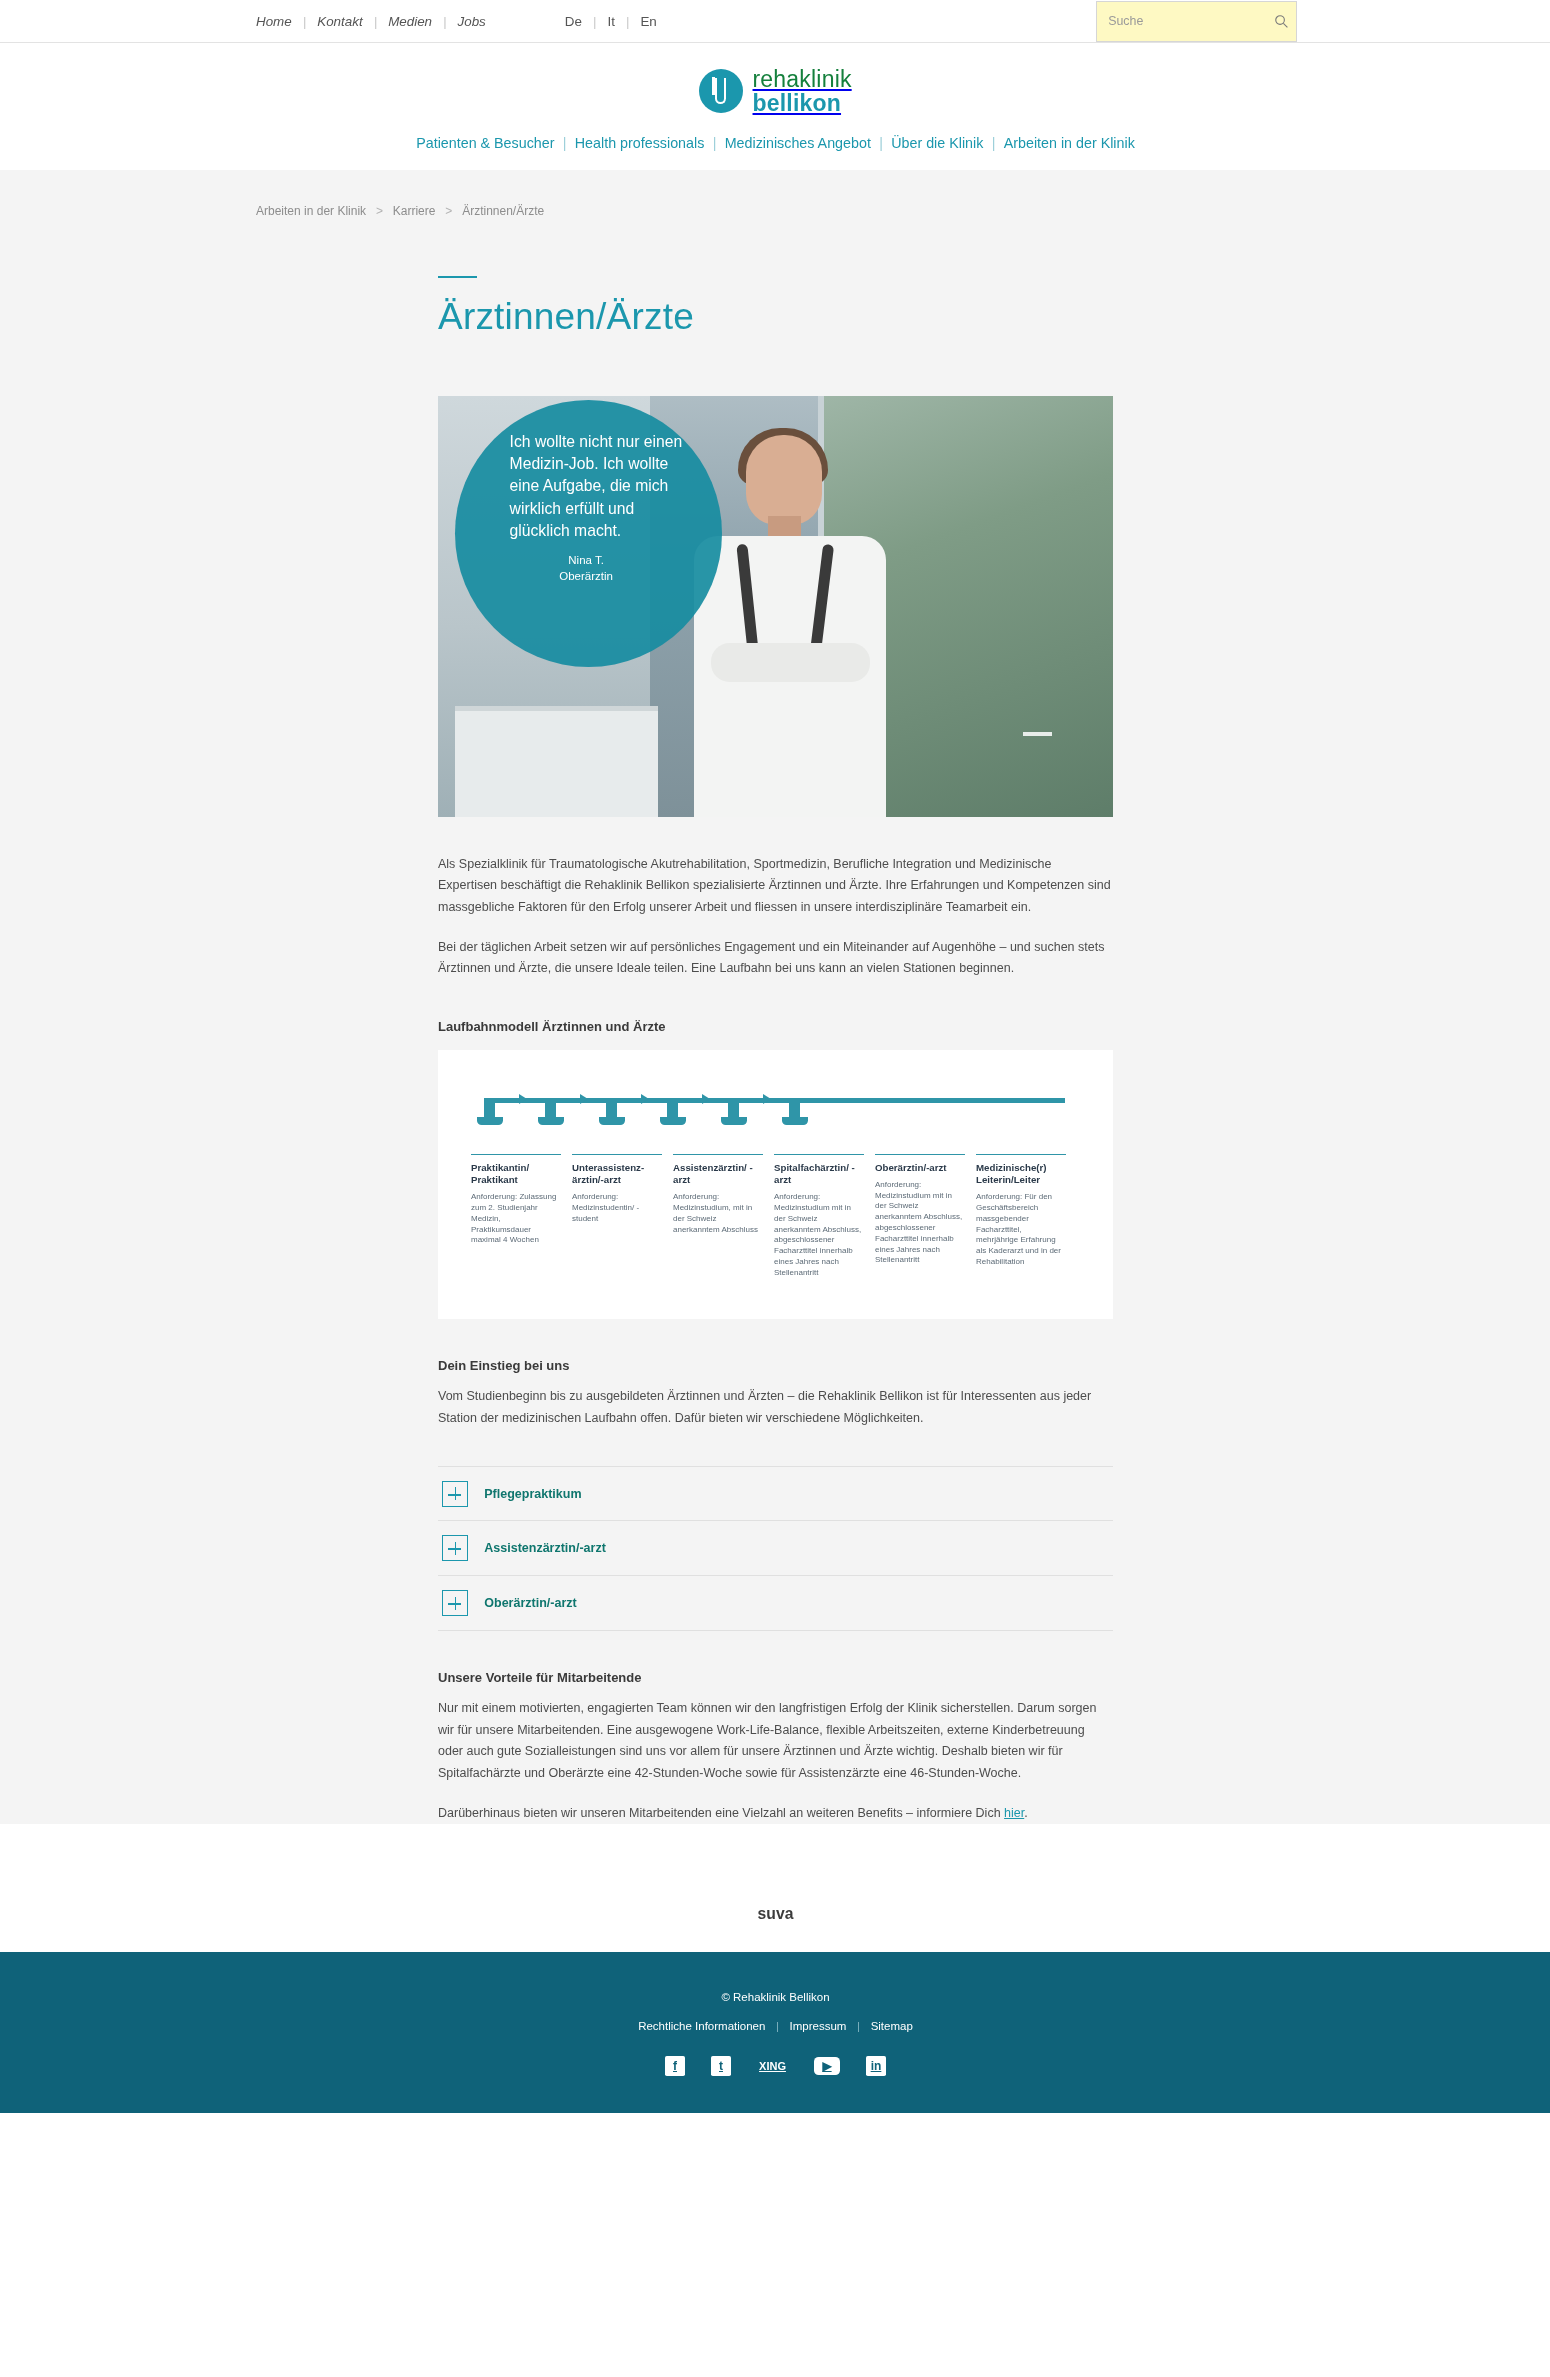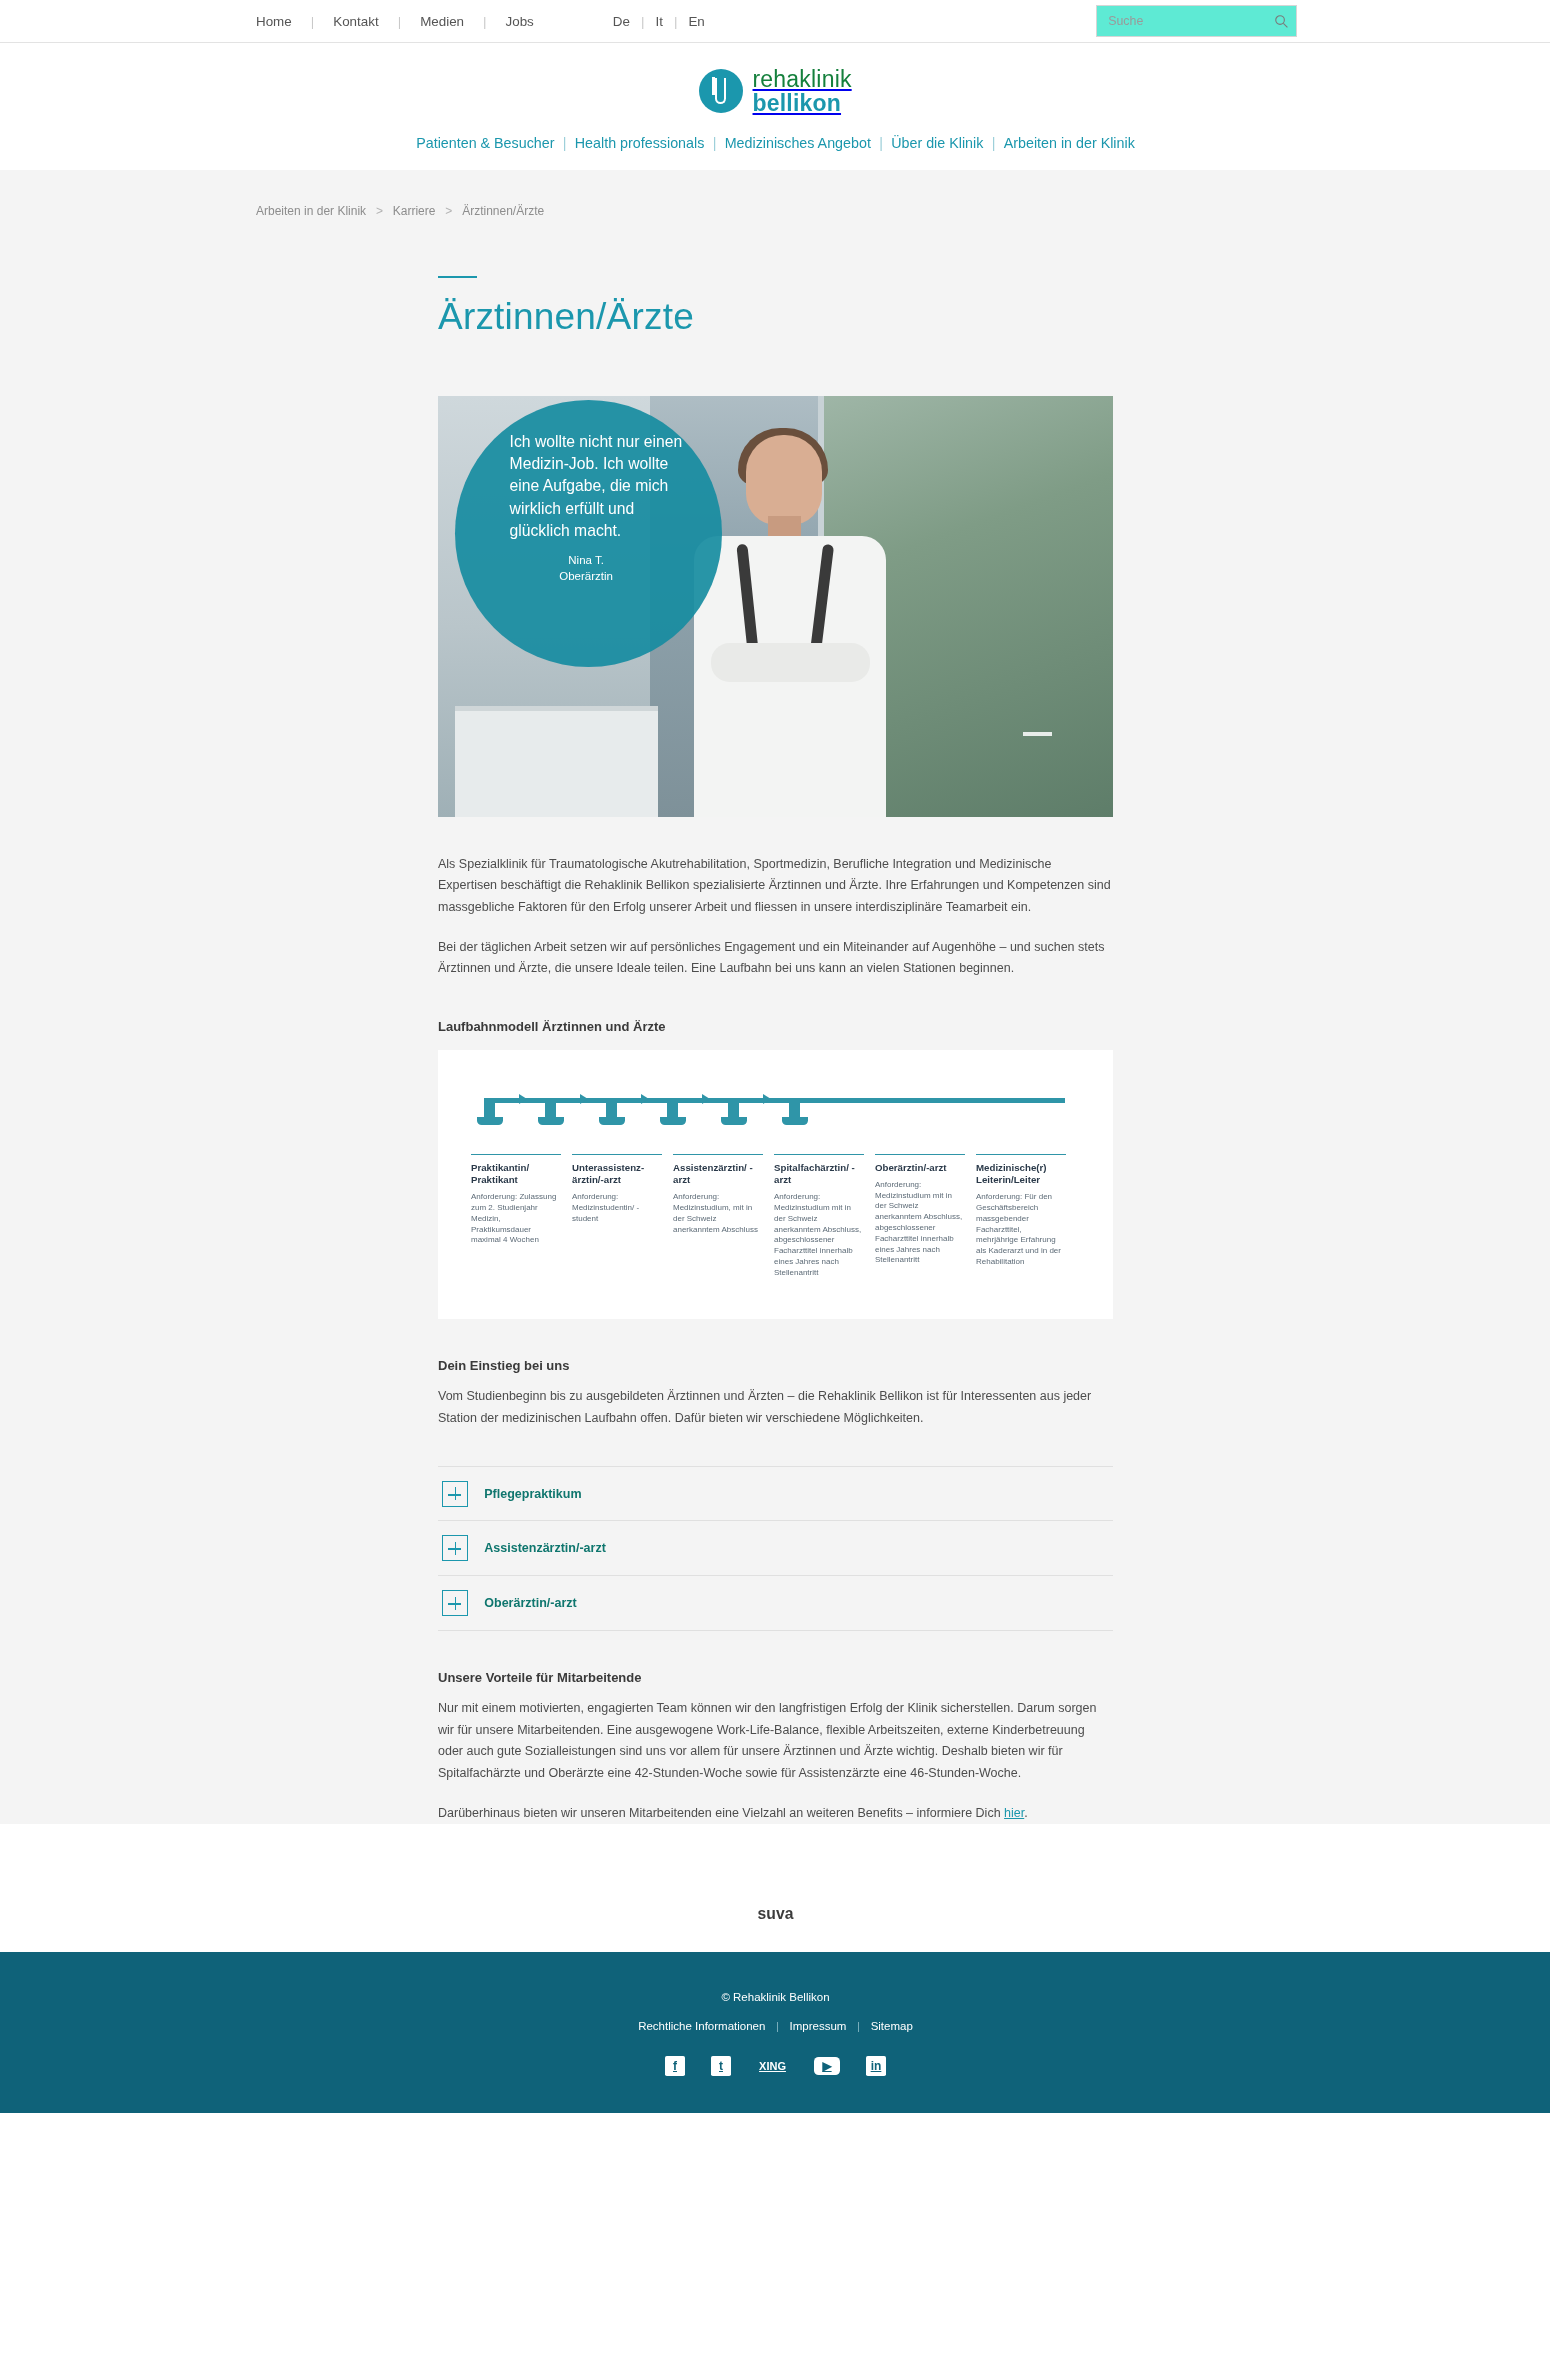--- a/index.html
+++ b/index.html
@@ -22,37 +22,37 @@
     align-items: center;
     font-size: 13.4px;
     color: #555;
   }
   .topbar-inner {
     width: 1551px;
     display: flex;
     align-items: center;
     padding: 0 254px 0 256px;
   }
-  .toplinks { display: flex; align-items: center; gap: 8px; }
+  .toplinks { display: flex; align-items: center; gap: 0; font-style: italic; }
   .toplinks a {
     color: #555; text-decoration: none; padding: 0 11px;
   }
   .toplinks a:first-child { padding-left: 0; }
   .tl-sep { color: #c9c9c9; }
   .langs { display:flex; align-items:center; margin-left: 57px; }
   .langs a { color:#555; text-decoration:none; padding: 0 11px; }
   .langs .tl-sep { color:#c9c9c9; }
   .search-wrap {
     margin-left: auto;
     display: flex;
     align-items: center;
     border: 0.9px solid #d6d6d6;
-    height: 32px;
+    height: 41px;
     width: 201px;
-    background: #5eead4;
+    background: #fef9c3;
     padding: 0 7.4px 0 9.2px;
   }
   .search-wrap input {
     border: 0; outline: 0; flex: 1; font-size: 12.4px;
     color: #777; font-family: "Liberation Sans", sans-serif;
     background: transparent;
   }
   .search-wrap input::placeholder { color: #9a9a9a; }
   .search-ico { width: 14.7px; height: 14.7px; }
 

